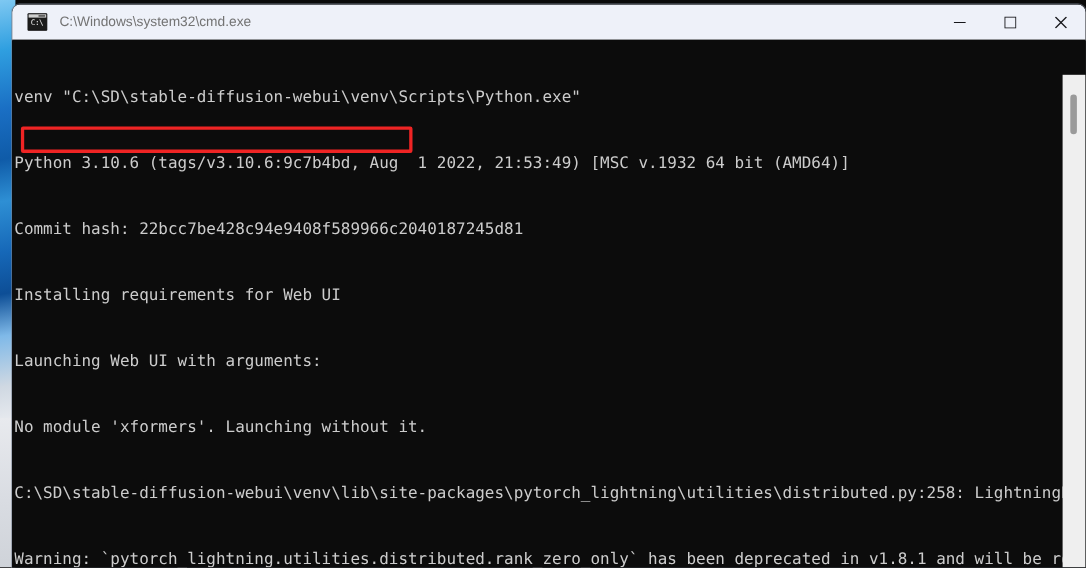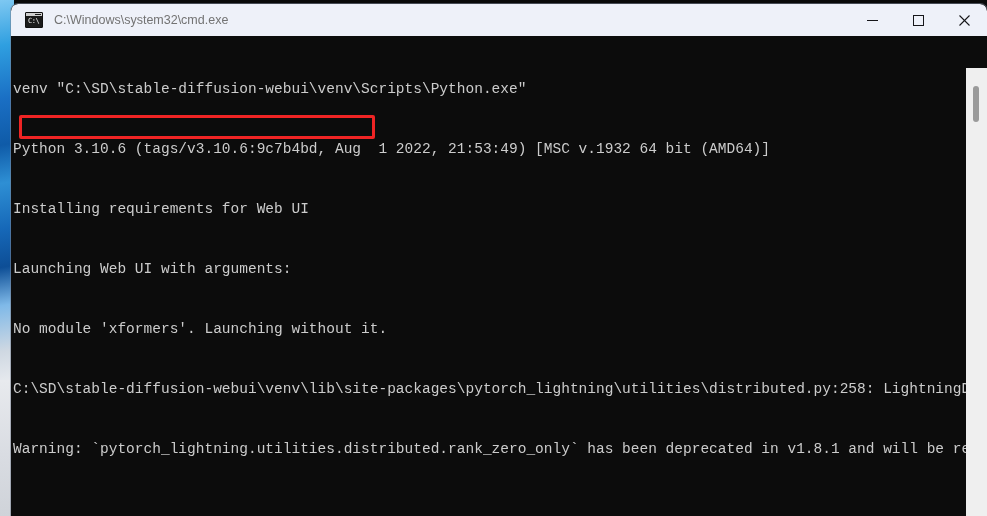--- a/index.html
+++ b/index.html
@@ -143,21 +143,20 @@
     font-family: "DejaVu Sans Mono", monospace;
     font-size: 14.5px;
     line-height: 20px;
     white-space: pre;
     letter-spacing: 0px;
   }
   .line {
     height: 20px;
     white-space: pre;
     overflow: hidden;
-    font-family: Liberation Mono, monospace;
   }
 
   
   #red-box {
     position: absolute;
     left: 8px;
     top: 79px;
     width: 356px;
     height: 24px;
     border: 3px solid #ef2424;
@@ -219,20 +218,21 @@
           <line x1="10.5" y1="0.5" x2="0.5" y2="10.5" stroke="currentColor" stroke-width="1.1"></line>
         </svg>
       </div>
     </div>
   </div>
 
   <div id="terminal">
     <div id="console-text">
       <div class="line">venv "C:\SD\stable-diffusion-webui\venv\Scripts\Python.exe"</div>
       <div class="line">Python 3.10.6 (tags/v3.10.6:9c7b4bd, Aug  1 2022, 21:53:49) [MSC v.1932 64 bit (AMD64)]</div>
+      <div class="line">Commit hash: 22bcc7be428c94e9408f589966c2040187245d81</div>
       <div class="line">Installing requirements for Web UI</div>
       <div class="line">Launching Web UI with arguments:</div>
       <div class="line">No module 'xformers'. Launching without it.</div>
       <div class="line">C:\SD\stable-diffusion-webui\venv\lib\site-packages\pytorch_lightning\utilities\distributed.py:258: LightningDeprecation</div>
       <div class="line">Warning: `pytorch_lightning.utilities.distributed.rank_zero_only` has been deprecated in v1.8.1 and will be removed in v</div>
       
       
       
       
       

